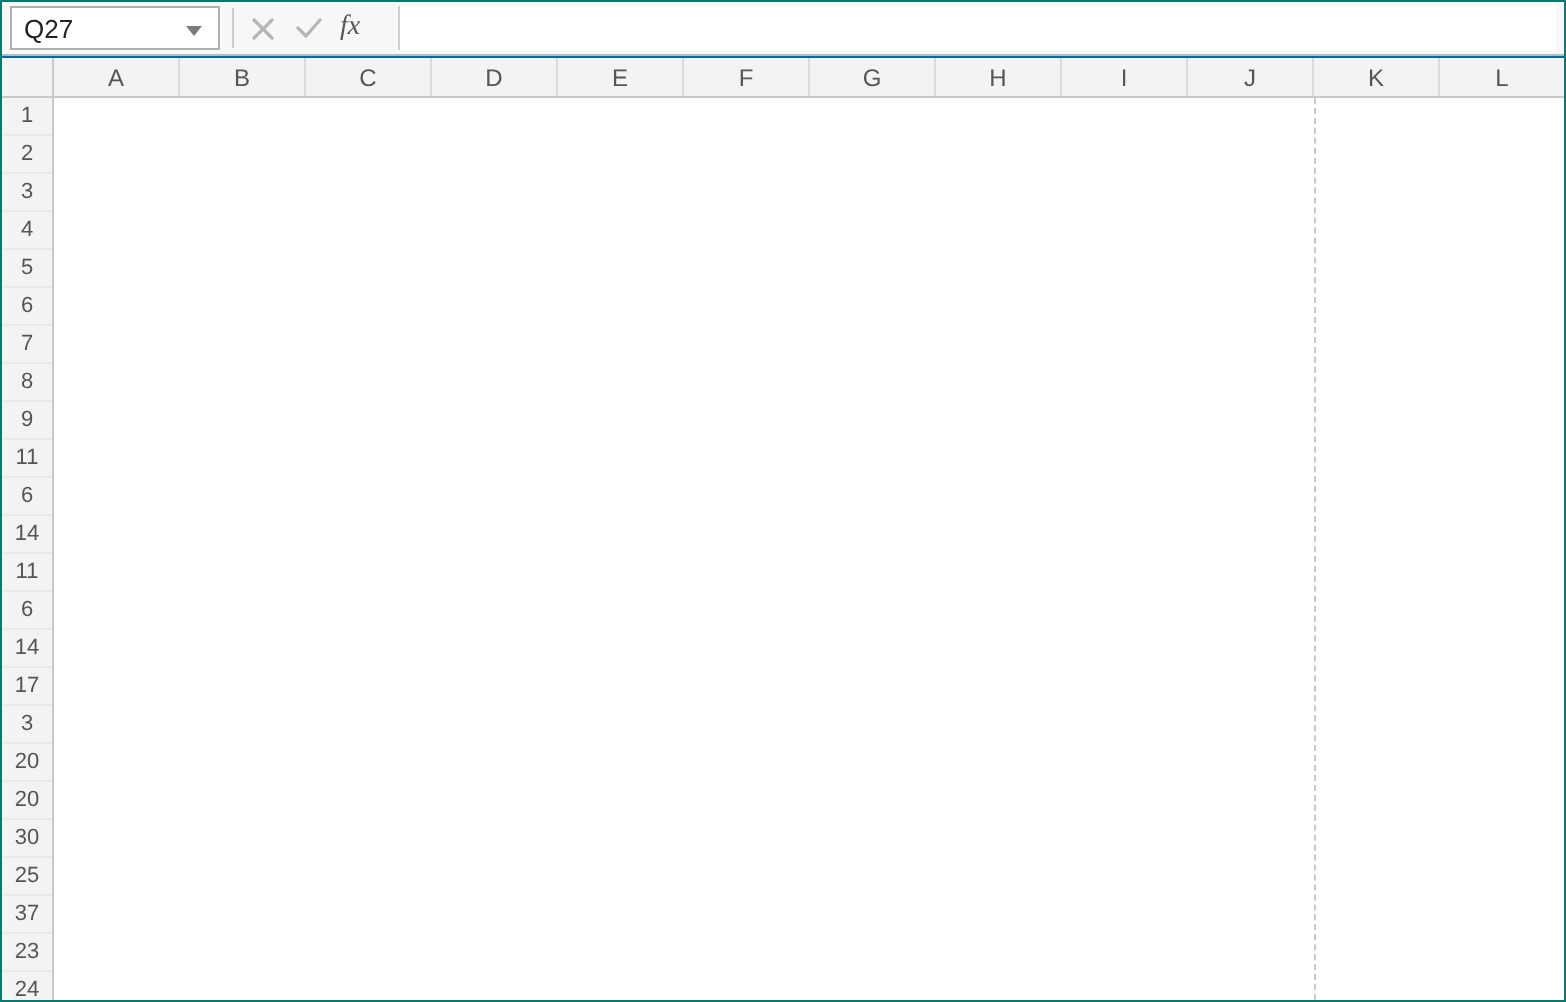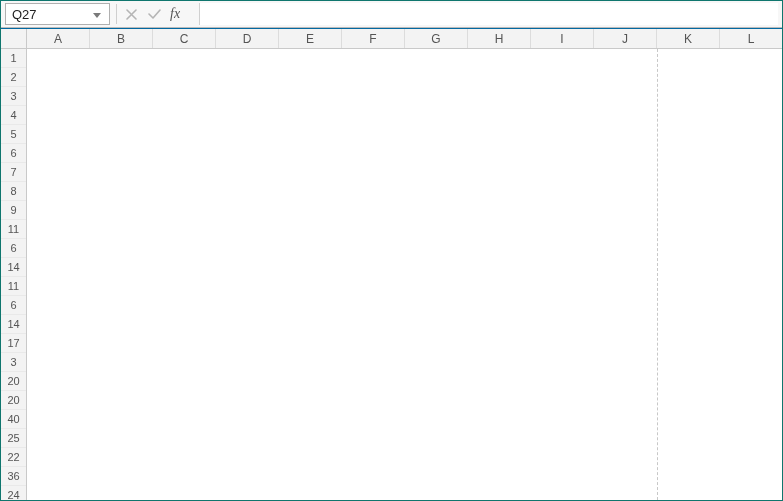--- a/index.html
+++ b/index.html
@@ -103,24 +103,24 @@
         <div class="row-h">11</div>
         <div class="row-h">6</div>
         <div class="row-h">14</div>
         <div class="row-h">11</div>
         <div class="row-h">6</div>
         <div class="row-h">14</div>
         <div class="row-h">17</div>
         <div class="row-h">3</div>
         <div class="row-h">20</div>
         <div class="row-h">20</div>
-        <div class="row-h">40</div>
+        <div class="row-h">30</div>
         <div class="row-h">25</div>
-        <div class="row-h">22</div>
-        <div class="row-h">36</div>
+        <div class="row-h">37</div>
+        <div class="row-h">23</div>
         <div class="row-h">24</div>
       </div>
 
     <div class="cells" id="cells">
       <div class="page-break" id="page-break" style="left: 630px;"></div>
     </div>
 
     <svg class="arrow-layer" id="arrow-layer">
       <defs>
         <marker id="ah" markerWidth="8" markerHeight="8" refX="6" refY="3" orient="auto">

